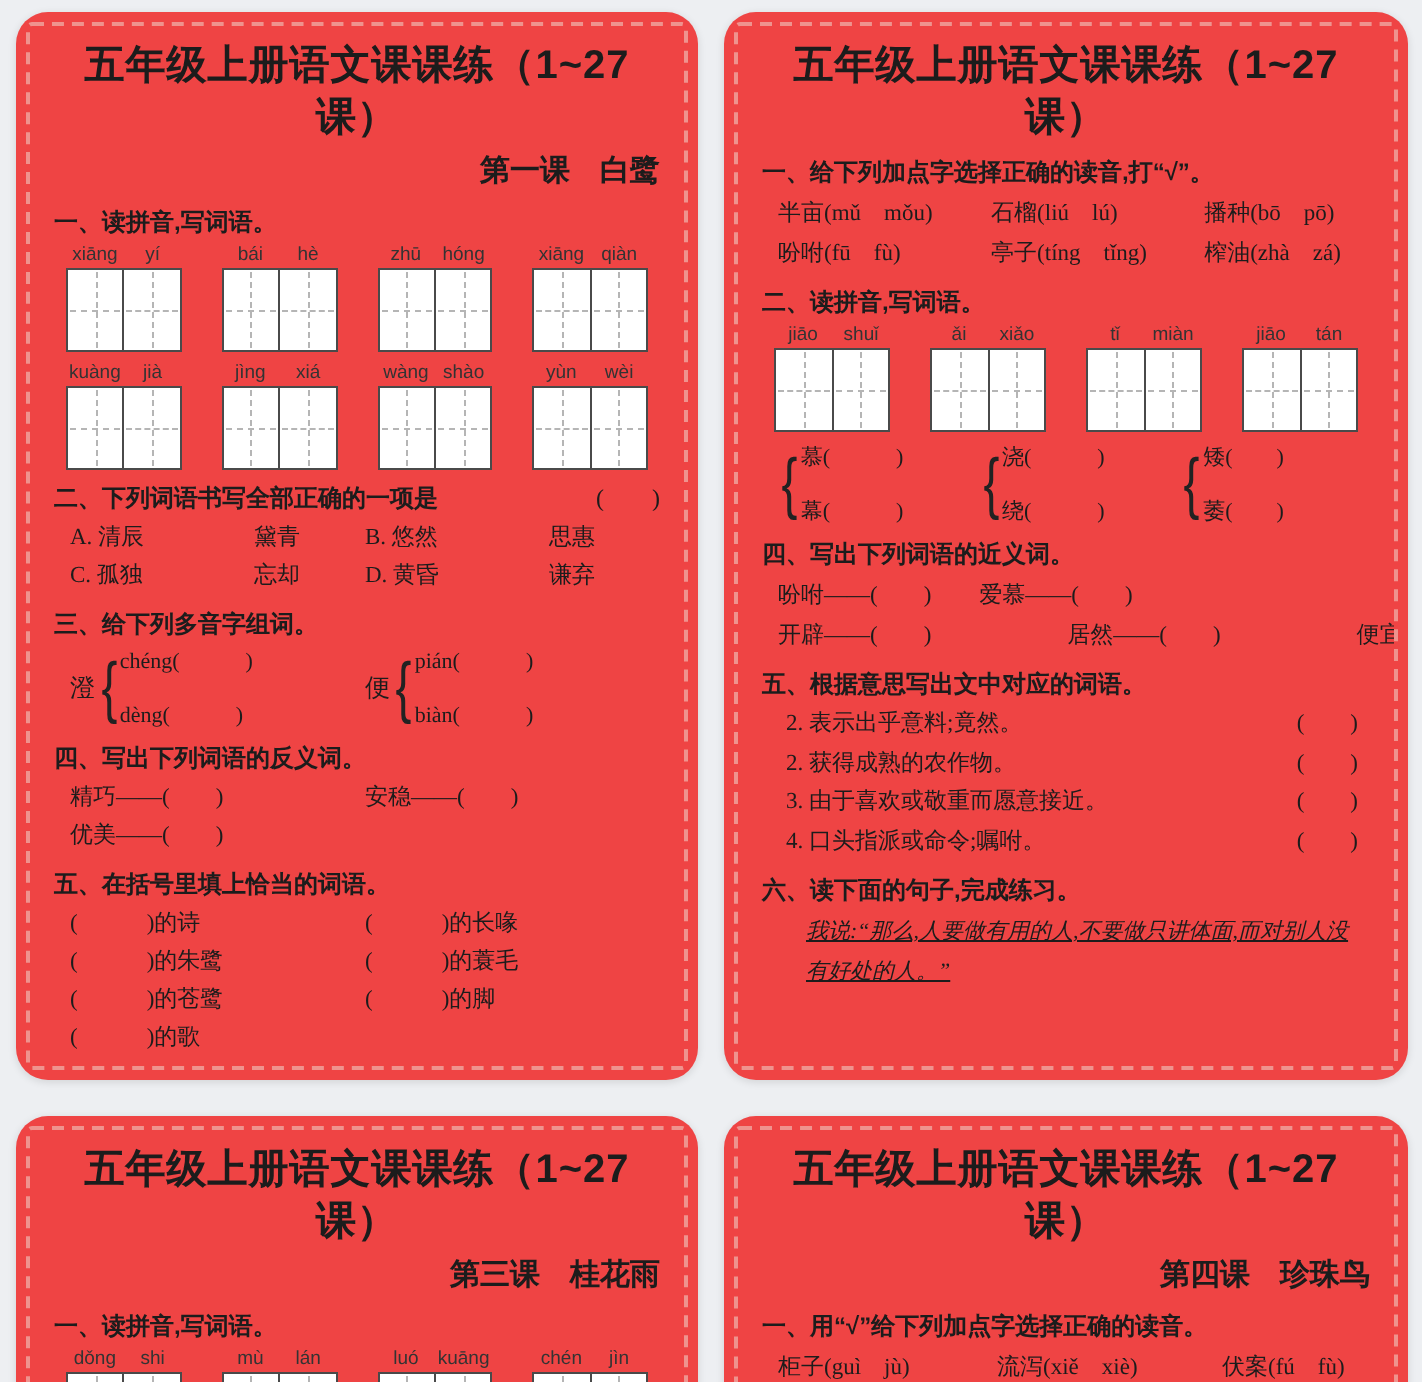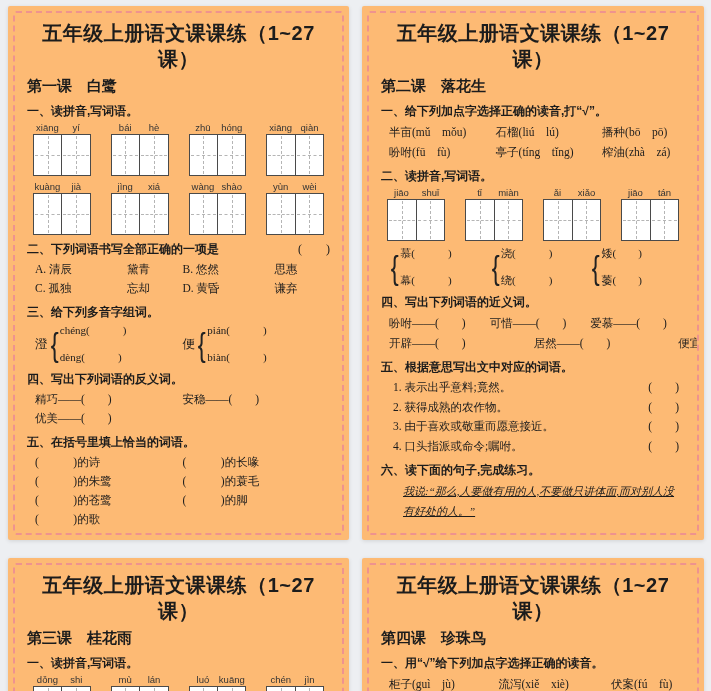--- a/index.html
+++ b/index.html
@@ -1,25 +1,25 @@
 <!DOCTYPE html>
 <html><head>
 <meta charset="utf-8">
 <style>
   html,body{margin:0;padding:0;}
   body{background:#edeff2;font-family:"Liberation Sans",sans-serif;color:#1c1c1c;}
   .page{position:relative;width:711px;height:691px;overflow:hidden;background:#edeff2;}
-  .card{position:absolute;background:#fdba74;border-radius:2px;box-shadow:0 1px 4px rgba(0,0,0,.12);}
+  .card{position:absolute;background:#ef4444;border-radius:16px;box-shadow:0 1px 4px rgba(0,0,0,.12);}
   .card-inner{position:absolute;inset:5px;border:2px dashed #ef938e;border-radius:3px;padding:5px 12px 6px;overflow:hidden;}
   .c1{left:8px;top:6px;width:341px;height:534px;}
   .c2{left:362px;top:6px;width:342px;height:534px;}
   .c3{left:8px;top:558px;width:341px;height:420px;}
   .c4{left:362px;top:558px;width:342px;height:420px;}
   .title{text-align:center;font-size:20px;font-weight:800;letter-spacing:.5px;line-height:26px;margin-top:2px;}
-  .subtitle{text-align:left;font-size:15px;font-weight:600;line-height:22px;margin-top:3px;}
+  .subtitle{text-align:right;font-size:15px;font-weight:600;line-height:22px;margin-top:3px;}
   .shead{font-size:12px;font-weight:700;line-height:15px;margin:7px 0 3px;display:flex;justify-content:space-between;}
   .shead .br{font-weight:400;font-family:"Liberation Serif",serif;}
   
   .boxrow{display:flex;justify-content:space-between;padding:0 6px;margin:3px 0 5px;gap:20px;}
   .bg{width:64px;}
   .py{display:flex;height:12px;font-size:9.5px;color:#333;}
   .py span{flex:1;text-align:center;line-height:12px;}
   .cells{display:flex;height:40px;border:1.5px solid #4a4a4a;background:#fff;}
   .cell{flex:1;position:relative;}
   .cell + .cell{border-left:1.2px solid #4a4a4a;}
@@ -236,21 +236,20 @@
             <span></span>
           </div>
       </div>
 
     </div>
   </div>
 
   <div class="card c2">
     <div class="card-inner">
       <div class="title">五年级上册语文课课练（1~27课）</div>
-      <div class="subtitle">第二课　落花生</div>
 
       <div class="shead">
           <span>一、给下列加点字选择正确的读音,打“√”。</span>
         </div>
       <div class="row3">
         <span>半亩(mǔ　mǒu)</span>
         <span>石榴(liú　lú)</span>
         <span>播种(bō　pō)</span>
       </div>
       <div class="row3">
@@ -268,32 +267,32 @@
               <span>jiāo</span>
               <span>shuǐ</span>
             </div>
             <div class="cells">
               <div class="cell"></div>
               <div class="cell"></div>
             </div>
           </div>
         <div class="bg">
             <div class="py">
+              <span>ǎi</span>
+              <span>xiǎo</span>
+            </div>
+            <div class="cells">
+              <div class="cell"></div>
+              <div class="cell"></div>
+            </div>
+          </div>
+        <div class="bg">
+            <div class="py">
               <span>tǐ</span>
               <span>miàn</span>
-            </div>
-            <div class="cells">
-              <div class="cell"></div>
-              <div class="cell"></div>
-            </div>
-          </div>
-        <div class="bg">
-            <div class="py">
-              <span>ǎi</span>
-              <span>xiǎo</span>
             </div>
             <div class="cells">
               <div class="cell"></div>
               <div class="cell"></div>
             </div>
           </div>
         <div class="bg">
             <div class="py">
               <span>jiāo</span>
               <span>tán</span>
@@ -327,34 +326,33 @@
               <span>萎(　　)</span>
             </span>
         </div>
       </div>
 
       <div class="shead">
           <span>四、写出下列词语的近义词。</span>
         </div>
       <div class="row3" style="grid-template-columns:34% 34% 32%;">
         <span>吩咐——(　　)</span>
-        <span>可惜——(　　)</span>
         <span>爱慕——(　　)</span>
       </div>
       <div class="row3" style="grid-template-columns:34% 34% 32%;gap:44px;">
         <span>开辟——(　　)</span>
         <span>居然——(　　)</span>
         <span>便宜——(　　)</span>
       </div>
 
       <div class="shead">
           <span>五、根据意思写出文中对应的词语。</span>
         </div>
       <div class="meanrow">
-          <span>1. 表示出乎意料;竟然。</span>
+          <span>2. 表示出乎意料;竟然。</span>
           <span>(　　)</span>
         </div>
       <div class="meanrow">
           <span>2. 获得成熟的农作物。</span>
           <span>(　　)</span>
         </div>
       <div class="meanrow">
           <span>3. 由于喜欢或敬重而愿意接近。</span>
           <span>(　　)</span>
         </div>

